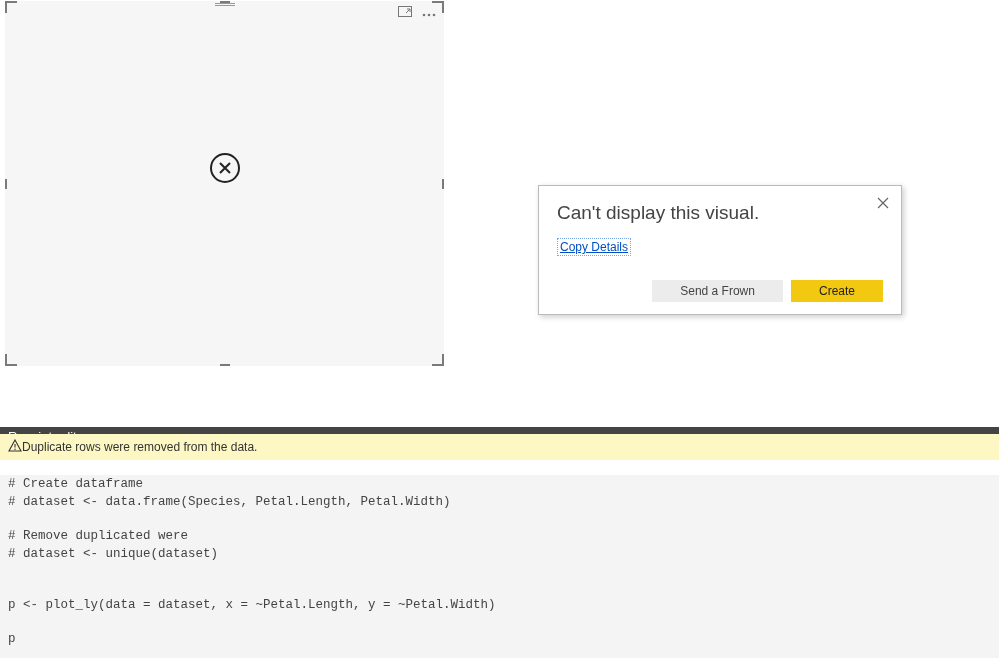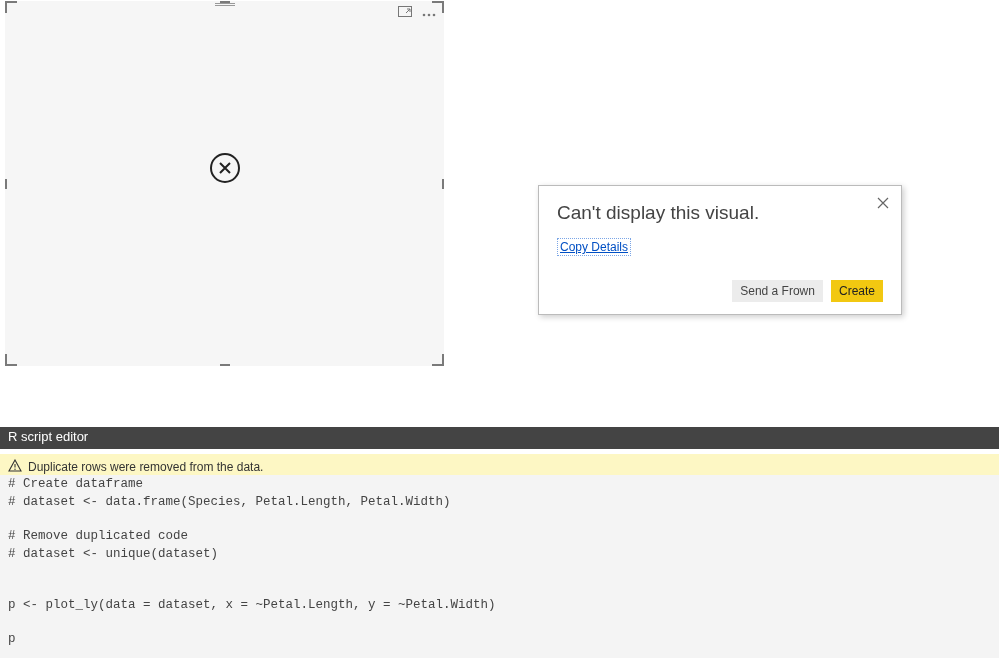--- a/index.html
+++ b/index.html
@@ -142,21 +142,21 @@
       padding: 1px 2px;
       display: inline-block;
     }
     .dialog-buttons {
       display: flex;
       justify-content: flex-end;
       gap: 8px;
       margin-top: 24px;
     }
     .btn {
-      padding: 4px 8px;
+      padding: 4px 28px;
       font-size: 12px;
       border: none;
       cursor: pointer;
     }
     .btn-grey {
       background: #ececec;
       color: #444;
     }
     .btn-yellow {
       background: #f2c811;
@@ -171,29 +171,29 @@
       width: 100%;
       height: 22px;
       background: #444;
       color: #fff;
       font-size: 13px;
       padding: 2px 8px;
     }
     .warning-bar {
       position: absolute;
       left: 0;
-      top: 454px;
+      top: 434px;
       width: 100%;
       background: #fdf7c4;
       padding: 5px 8px;
       font-size: 12px;
       color: #333;
       display: flex;
       align-items: center;
-      gap: 6px;
+      gap: 0;
     }
     .warning-icon {
       display: inline-block;
     }
     .code-area {
       position: absolute;
       left: 0;
       top: 475px;
       width: 100%;
       background: #f4f4f4;
@@ -283,20 +283,20 @@
         <line x1="7" y1="5" x2="7" y2="8.5" stroke="#333" stroke-width="1.1"></line>
         <circle cx="7" cy="10.2" r="0.7" fill="#333"></circle>
       </svg>
   </span>
   <span>Duplicate rows were removed from the data.</span>
 </div>
 <div class="code-area">
   <div class="line"># Create dataframe</div>
   <div class="line"># dataset &lt;- data.frame(Species, Petal.Length, Petal.Width)</div>
   <div class="blank"></div>
-  <div class="line"># Remove duplicated code</div>
+  <div class="line"># Remove duplicated were</div>
   <div class="line"># dataset &lt;- unique(dataset)</div>
   <div class="blank"></div>
   <div class="blank"></div>
   <div class="line">p &lt;- plot_ly(data = dataset, x = ~Petal.Length, y = ~Petal.Width)</div>
   <div class="blank"></div>
   <div class="line">p</div>
 </div>
 
 </body></html>

